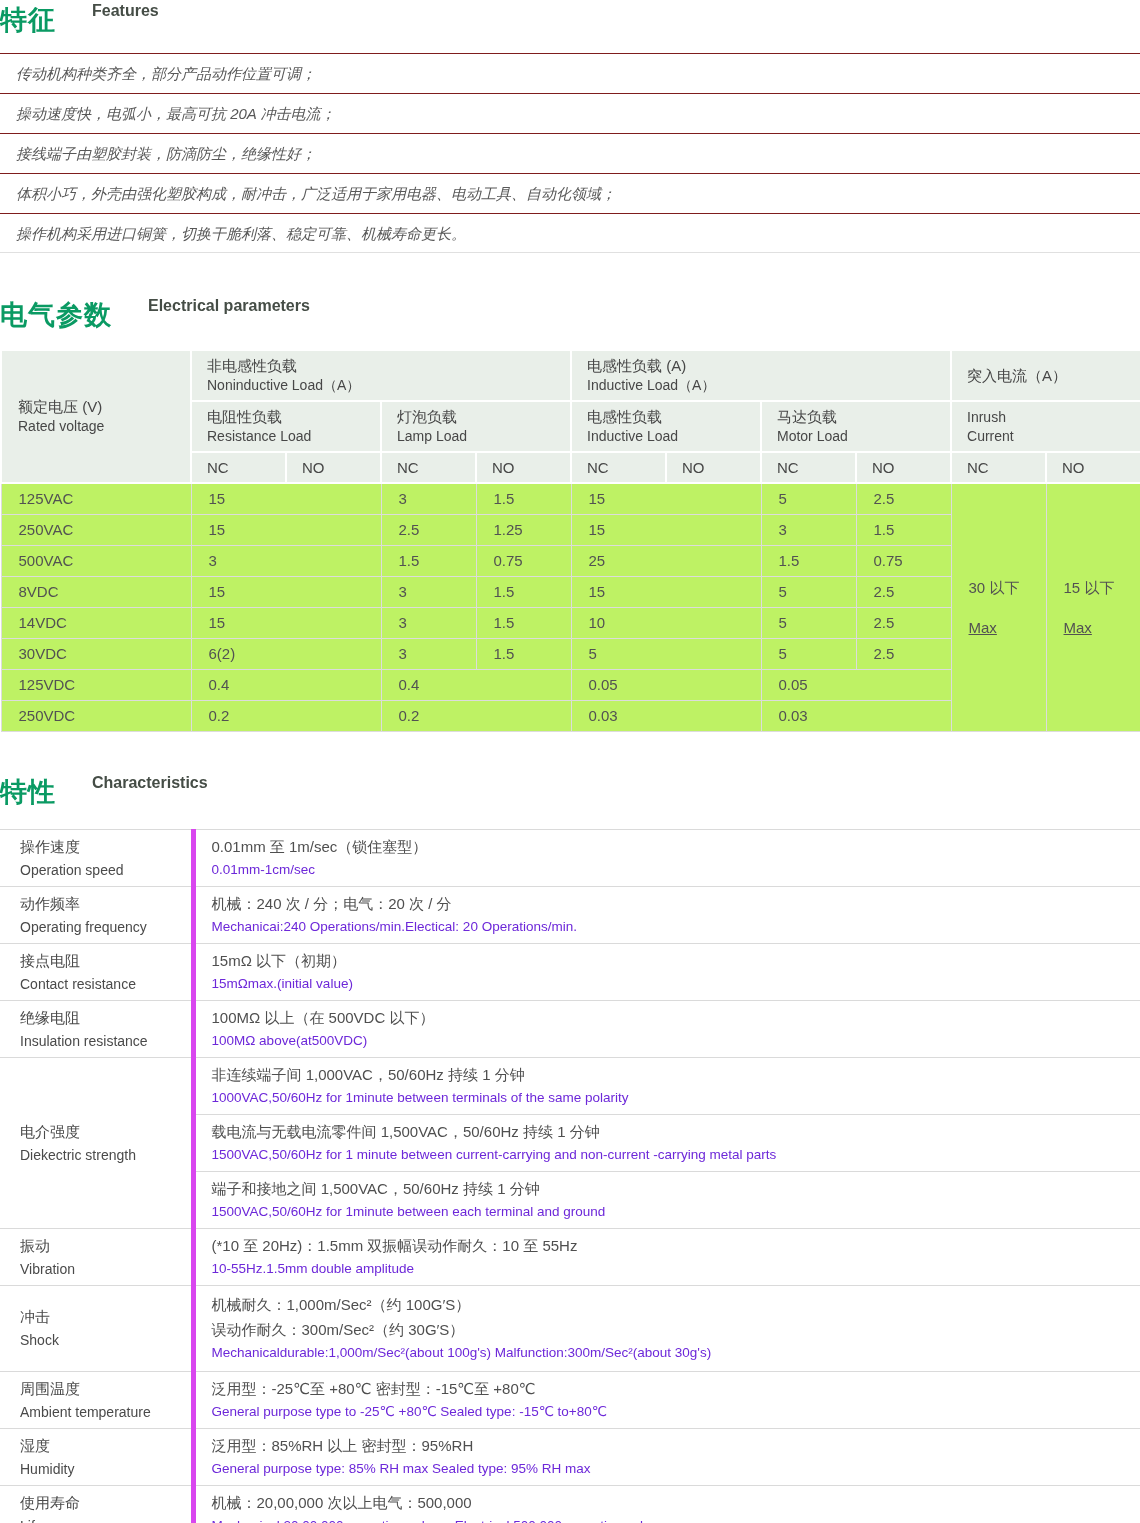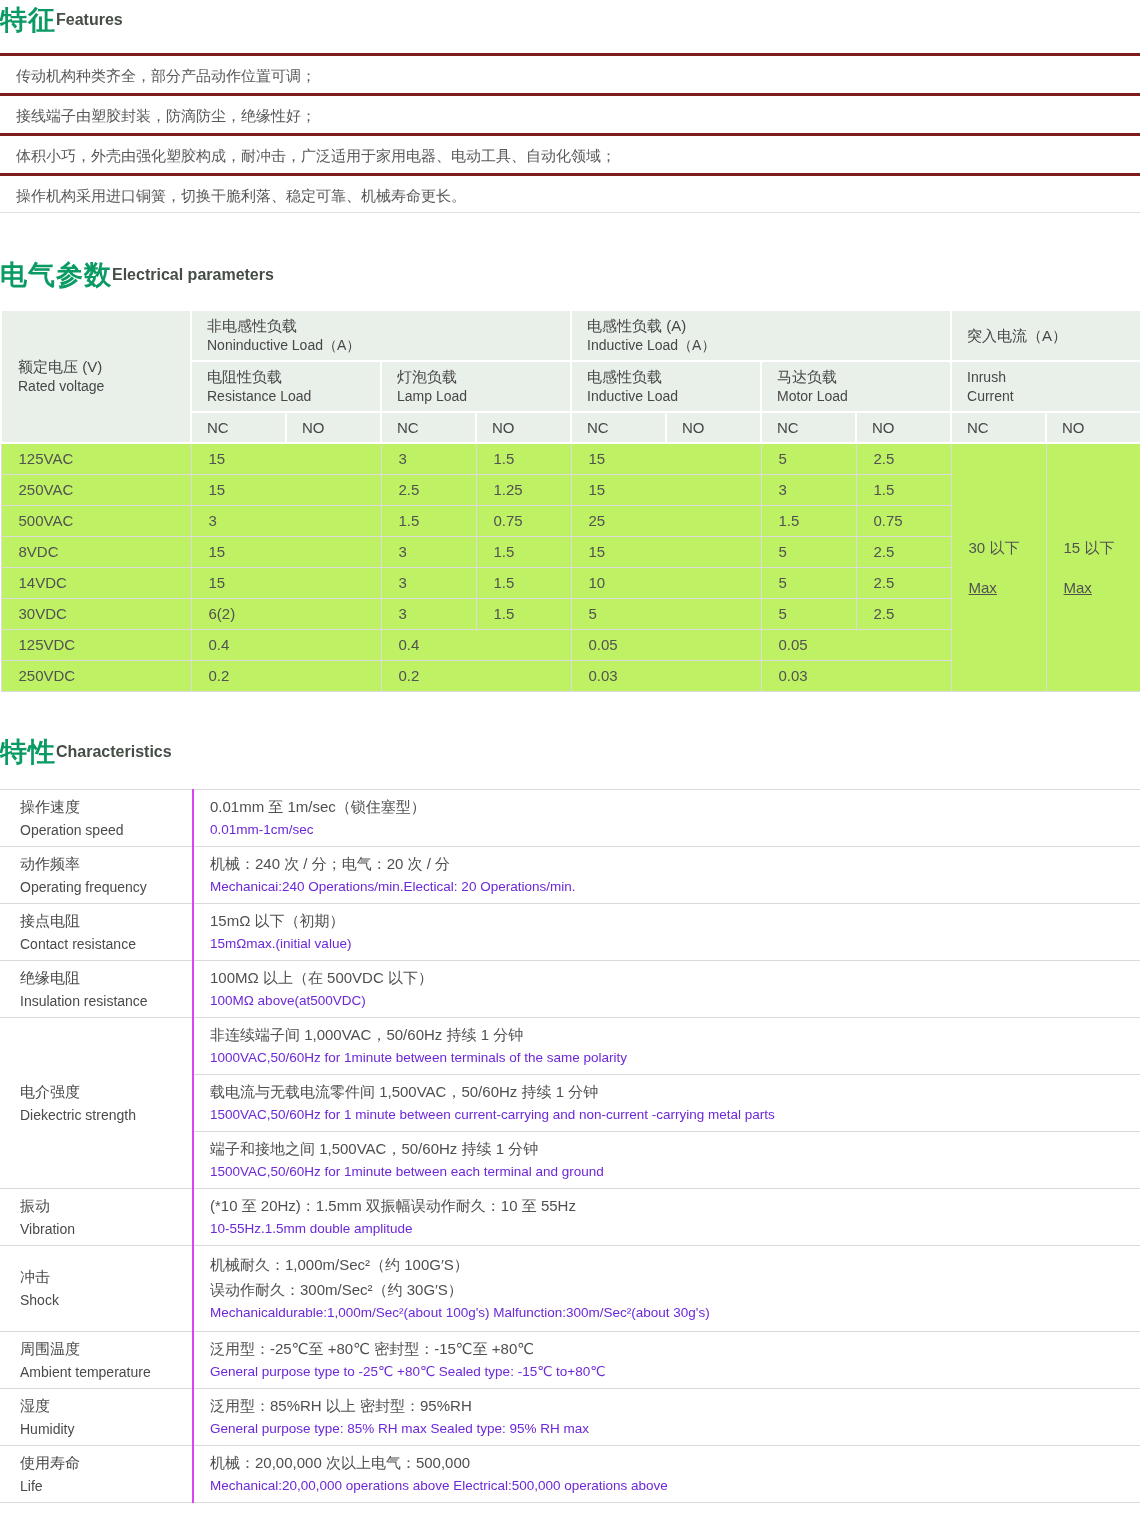--- a/index.html
+++ b/index.html
@@ -5,29 +5,29 @@
   * { margin:0; padding:0; box-sizing:border-box; }
   html,body { background:#ffffff; }
   body {
     width:1140px; height:1523px; overflow:hidden;
     font-family:"Liberation Sans","DejaVu Sans",sans-serif;
     color:#4f4f4f;
   }
   .page { width:1140px; padding-top:2px; }
 
   
-  .sec-title { display:flex; align-items:center; }
+  .sec-title { display:flex; align-items:flex-start;gap:36px; }
   .sec-title .cn { font-size:27px; font-weight:bold; color:#0a9a63; letter-spacing:1px; }
   .sec-title .en { font-size:16px; color:#454d46; margin-left:0; }
 
   
   .features-list { list-style:none; margin-top:15px; }
   .features-list li {
     height:40px; line-height:40px; font-size:15px; color:#585858;
-    padding-left:16px; border-top:3px solid #7f1d1d;
+    padding-left:16px; border-top:1px solid #7f1d1d;font-style:italic;
   }
   .features-list li:last-child { border-bottom:1px solid #e0e0e0; }
 
   
   .sec-elec { margin-top:44px; }
   .elec { width:1140px; border-collapse:collapse; table-layout:fixed; margin-top:16px; }
   .elec td { vertical-align:middle; }
   .elec thead td {
     background:#e9efe9; border:2px solid #ffffff;
     padding:5px 4px 5px 15px; color:#474747;
@@ -46,39 +46,40 @@
   .elec tbody td.bv { padding-left:17px; }
   .elec tbody tr.r1 td { border-top:2px solid #0b8a66; }
   .elec td.inrush { vertical-align:middle; }
   .inr-m { margin-top:21px;text-decoration:underline; }
 
   
   .sec-char { margin-top:42px; }
   .char { width:1140px; border-collapse:collapse; table-layout:fixed; margin-top:19px; }
   .char td { border-top:1px solid #dadada; vertical-align:middle; padding:4px 12px 5px 16px; }
   .char tr:last-child td { border-bottom:1px solid #dadada; }
-  .char td.cl { border-right:2px solid #d946ef;padding-left:20px; }
+  .char td.cl { border-right:5px solid #d946ef;padding-left:20px; }
   .lcn { font-size:15px; line-height:25px; color:#4a4a4a; }
   .len { font-size:14px; line-height:22px; color:#4a4a4a; }
   .vcn { font-size:15px; line-height:25px; color:#4f4f4f; }
   .ven { font-size:13.5px; line-height:22px; color:#6d28d9; }
   .char tr.tall td.cv { padding-top:6px; padding-bottom:7px; }
 </style>
 </head>
 <body>
 
 <div class="page">
 
   <div class="sec-feat">
     <h2 class="sec-title">
       <span class="cn">特征</span>
       <span class="en">Features</span>
     </h2>
     <ul class="features-list">
       <li>传动机构种类齐全，部分产品动作位置可调；</li>
+      <li>操动速度快，电弧小，最高可抗 20A 冲击电流；</li>
       <li>接线端子由塑胶封装，防滴防尘，绝缘性好；</li>
       <li>体积小巧，外壳由强化塑胶构成，耐冲击，广泛适用于家用电器、电动工具、自动化领域；</li>
       <li>操作机构采用进口铜簧，切换干脆利落、稳定可靠、机械寿命更长。</li>
     </ul>
   </div>
 
   <div class="sec-elec">
     <h2 class="sec-title">
       <span class="cn">电气参数</span>
       <span class="en">Electrical parameters</span>

